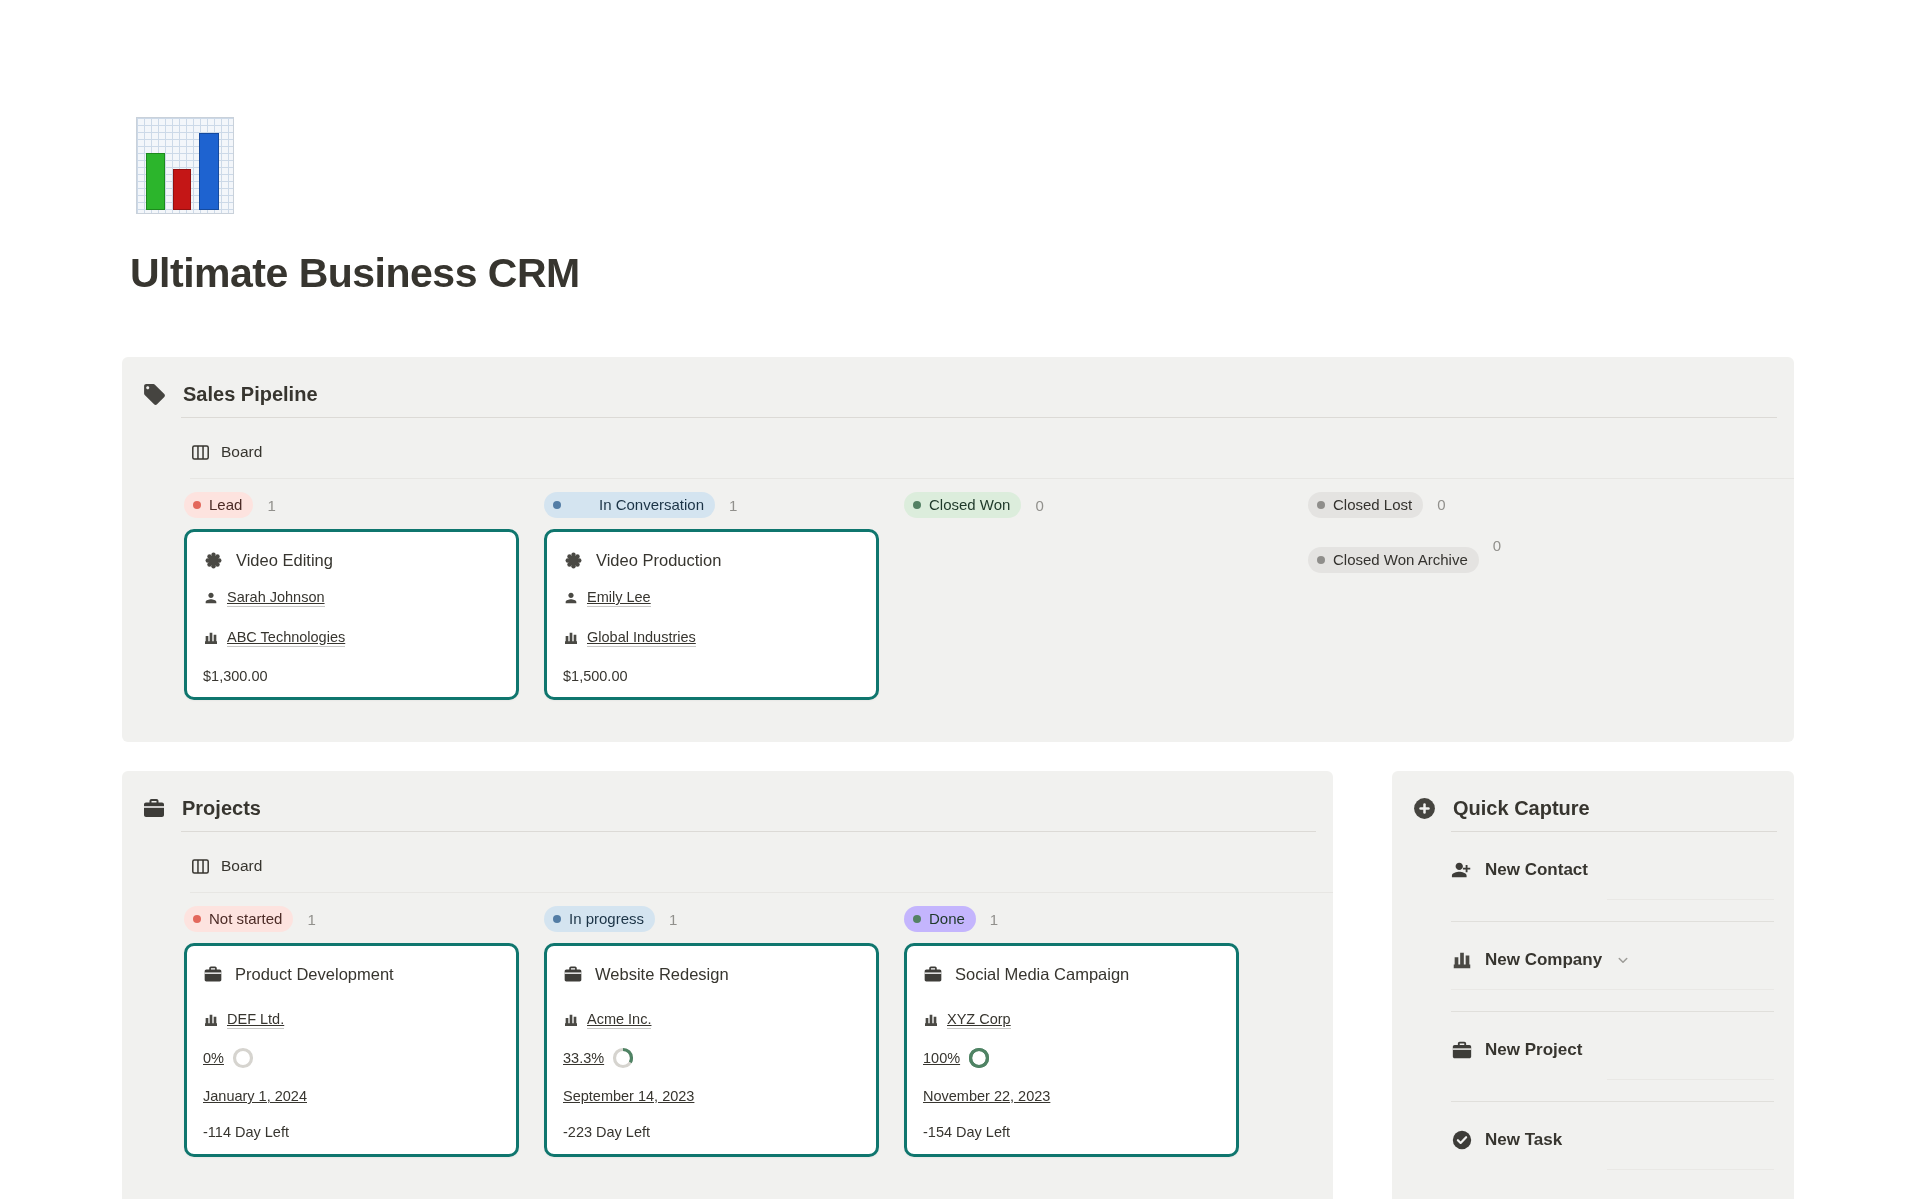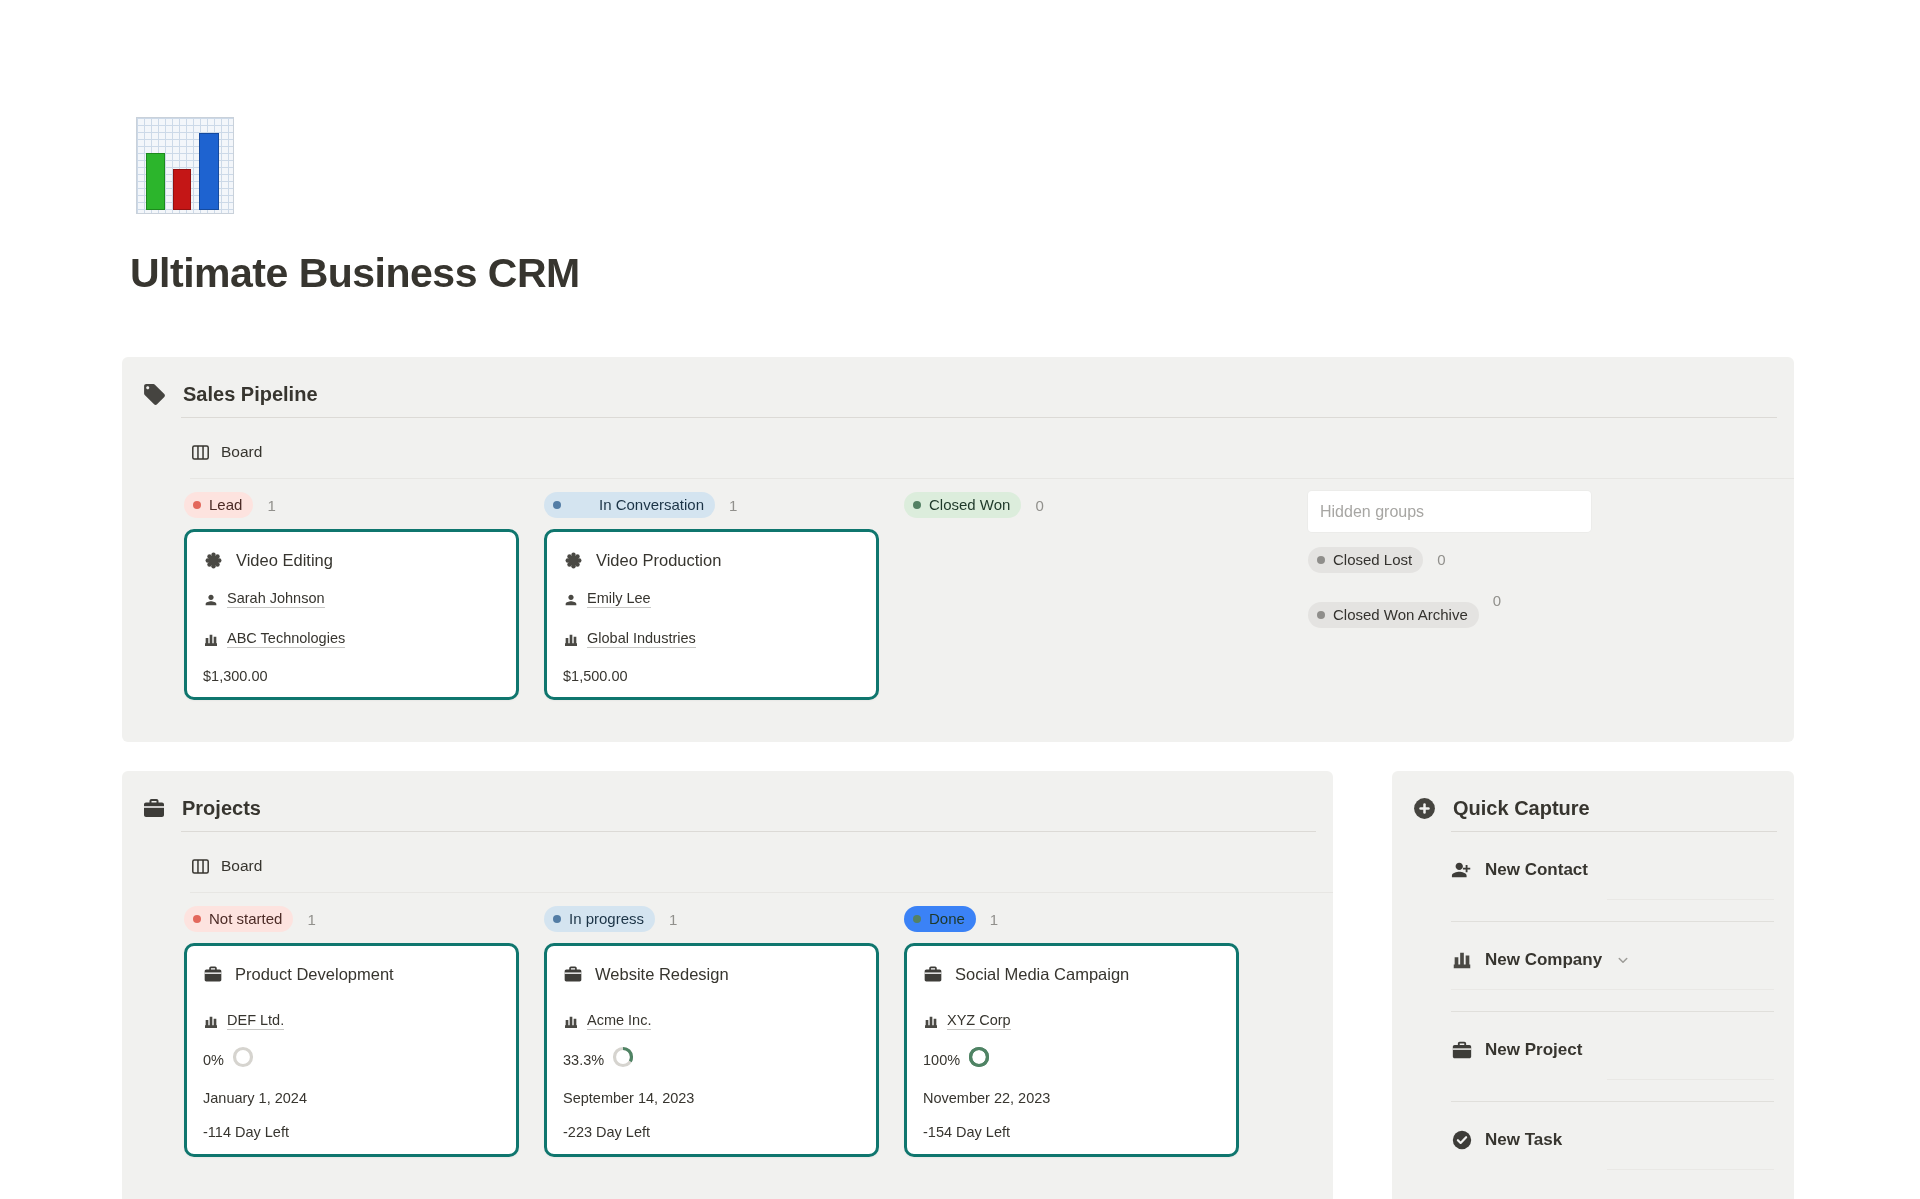--- a/index.html
+++ b/index.html
@@ -42,21 +42,21 @@
   .pill .dot { width:8px; height:8px; border-radius:50%; flex:0 0 auto; }
   .count { font-size:15px; color:#91908c; }
 
   .card { background:#ffffff; border:3px solid #0f766e; border-radius:10px;
     box-shadow:0 1px 2px rgba(15,15,15,0.04); padding:16px; overflow:hidden; }
   .sales-card { height:171px; }
   .project-card { height:214px; }
   .card-title-row { display:flex; align-items:center; gap:12px; height:24px; margin-bottom:16px; }
   .project-card .card-title-row { margin-bottom:24px; }
   .card-title { font-size:16.5px; font-weight:500; white-space:nowrap; }
-  .field-row { display:flex; align-items:flex-end; gap:8px; height:20px; margin-bottom:20px; font-size:14.5px; }
+  .field-row { display:flex; align-items:center; gap:8px; height:20px; margin-bottom:20px; font-size:14.5px;text-decoration:underline; }
   .project-card .field-row { margin-bottom:18px; }
   .link { border-bottom:1px solid rgba(55,53,47,0.28); padding-bottom:1px; cursor:pointer; }
   .plain { font-size:14.5px; }
 
   
   .hidden-box { width:283px; height:41px; background:#ffffff; border-radius:4px;
     display:flex; align-items:center; padding:0 12px; font-size:16px; color:#a7a6a3;
     box-shadow:0 0 0 1px rgba(15,15,15,0.02); margin-bottom:14px; }
   .hidden-pill-row { display:flex; align-items:center; gap:14px; height:27px; margin-bottom:14px; }
 
@@ -239,21 +239,20 @@
       <div class="pill-row">
         <span class="pill" style="background: rgb(220, 237, 220); color: rgb(30, 56, 41);">
           <span class="dot" style="background: rgb(84, 129, 100);"></span>
           <span>Closed Won</span>
         </span>
         <span class="count">0</span>
       </div>
     </div>
 
     <div class="col-hidden">
-      <div class="hidden-box">Hidden groups</div>
       <div class="hidden-pill-row">
         <span class="pill" style="background: rgb(228, 227, 225); color: rgb(52, 50, 46);">
           <span class="dot" style="background: rgb(143, 142, 139);"></span>
           <span>Closed Lost</span>
         </span>
         <span class="count">0</span>
       </div>
       <div class="hidden-pill-row">
         <span class="pill" style="background: rgb(228, 227, 225); color: rgb(52, 50, 46); margin-top: 29px;">
           <span class="dot" style="background: rgb(143, 142, 139);"></span>
@@ -356,21 +355,21 @@
             <circle class="ring-progress" cx="11" cy="11" r="8.5" fill="none" stroke-width="3.2" stroke-linecap="butt" stroke="#4F8364" stroke-dasharray="17.78455601197182 53.40707511102649"></circle>
           </svg>
         </div>
         <div class="field-row">September 14, 2023</div>
         <div class="plain">-223 Day Left</div>
       </div>
     </div>
 
     <div class="col">
       <div class="pill-row">
-        <span class="pill" style="background: #3b82f6; color: rgb(30, 56, 41);">
+        <span class="pill" style="background: #c4b5fd; color: rgb(30, 56, 41);">
           <span class="dot" style="background: rgb(84, 129, 100);"></span>
           <span>Done</span>
         </span>
         <span class="count">1</span>
       </div>
       <div class="card project-card">
         <div class="card-title-row">
           <span class="icon">
               <svg width="20" height="20" viewBox="0 0 24 24">
                 <use href="#i-briefcase-card"></use>

